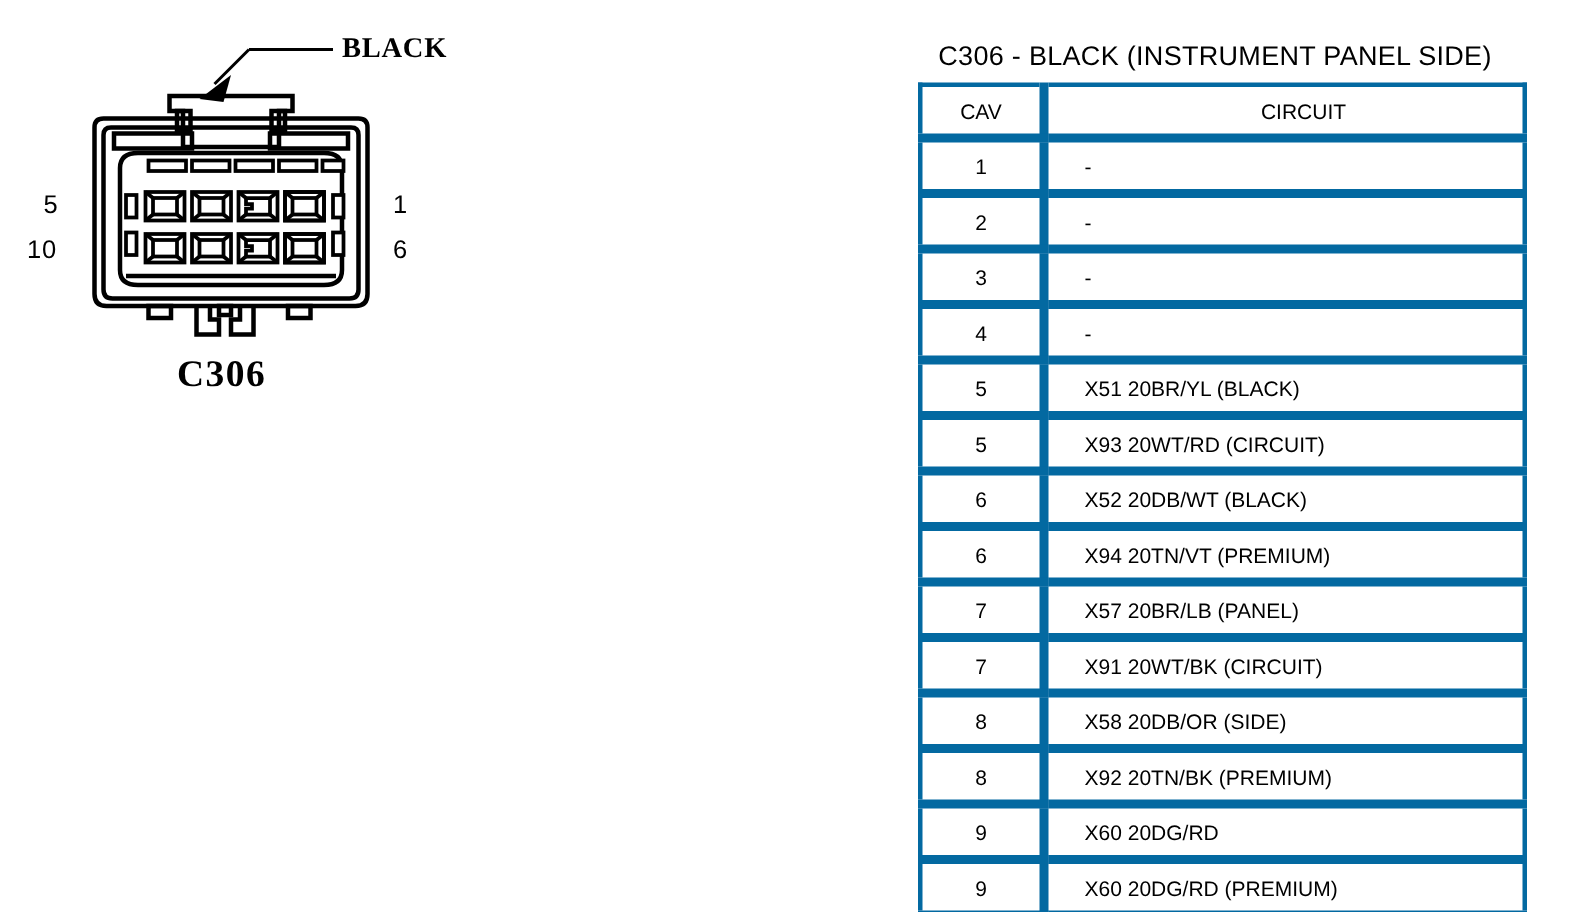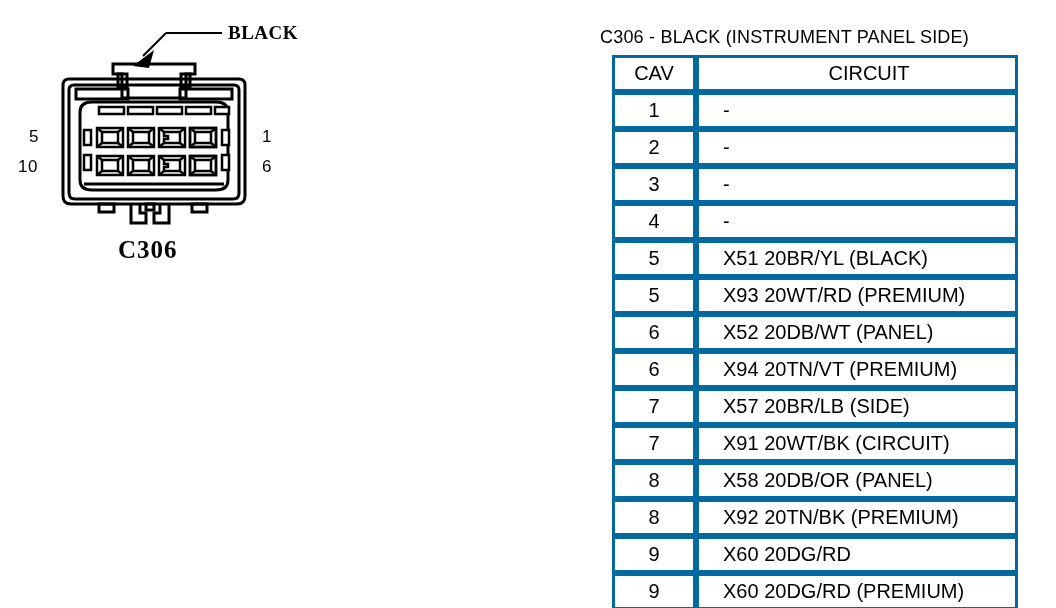--- a/index.html
+++ b/index.html
@@ -83,40 +83,40 @@
     left: 600px;
     top: 0;
     width: 456px;
     height: 608px;
   }
   #table-title {
     position: absolute;
     left: 0;
     top: 27px;
     width: 420px;
-    text-align: left;
+    text-align: center;
     font-size: 18px;
     font-family: "Liberation Sans", sans-serif;
     letter-spacing: 0.2px;
     white-space: nowrap;
   }
   #circuit-table {
     position: absolute;
     left: 12px;
     top: 55px;
     width: 406px;
     border-collapse: collapse;
     table-layout: fixed;
   }
   #circuit-table td, #circuit-table th {
     border: 6px solid #0369a1;
     height: 31px;
     padding: 0;
     font-weight: normal;
-    font-size: 20px;
+    font-size: 14px;
     font-family: "Liberation Sans", sans-serif;
   }
   #circuit-table .outer-left { border-left-width: 3px; }
   #circuit-table .outer-right { border-right-width: 3px; padding-left: 24px; }
   #circuit-table thead th { border-top-width: 3px; }
   #circuit-table tbody tr:last-child td { border-bottom-width: 3px; }
   .col-cav {
     width: 78px;
     text-align: center;
   }
@@ -312,41 +312,41 @@
         <tr>
           <td class="col-cav outer-left">4</td>
           <td class="col-circuit outer-right">-</td>
         </tr>
         <tr>
           <td class="col-cav outer-left">5</td>
           <td class="col-circuit outer-right">X51 20BR/YL (BLACK)</td>
         </tr>
         <tr>
           <td class="col-cav outer-left">5</td>
-          <td class="col-circuit outer-right">X93 20WT/RD (PREMIUM)</td>
+          <td class="col-circuit outer-right">X93 20WT/RD (CIRCUIT)</td>
         </tr>
         <tr>
           <td class="col-cav outer-left">6</td>
-          <td class="col-circuit outer-right">X52 20DB/WT (PANEL)</td>
+          <td class="col-circuit outer-right">X52 20DB/WT (BLACK)</td>
         </tr>
         <tr>
           <td class="col-cav outer-left">6</td>
           <td class="col-circuit outer-right">X94 20TN/VT (PREMIUM)</td>
         </tr>
         <tr>
           <td class="col-cav outer-left">7</td>
-          <td class="col-circuit outer-right">X57 20BR/LB (SIDE)</td>
+          <td class="col-circuit outer-right">X57 20BR/LB (PANEL)</td>
         </tr>
         <tr>
           <td class="col-cav outer-left">7</td>
           <td class="col-circuit outer-right">X91 20WT/BK (CIRCUIT)</td>
         </tr>
         <tr>
           <td class="col-cav outer-left">8</td>
-          <td class="col-circuit outer-right">X58 20DB/OR (PANEL)</td>
+          <td class="col-circuit outer-right">X58 20DB/OR (SIDE)</td>
         </tr>
         <tr>
           <td class="col-cav outer-left">8</td>
           <td class="col-circuit outer-right">X92 20TN/BK (PREMIUM)</td>
         </tr>
         <tr>
           <td class="col-cav outer-left">9</td>
           <td class="col-circuit outer-right">X60 20DG/RD</td>
         </tr>
         <tr>

